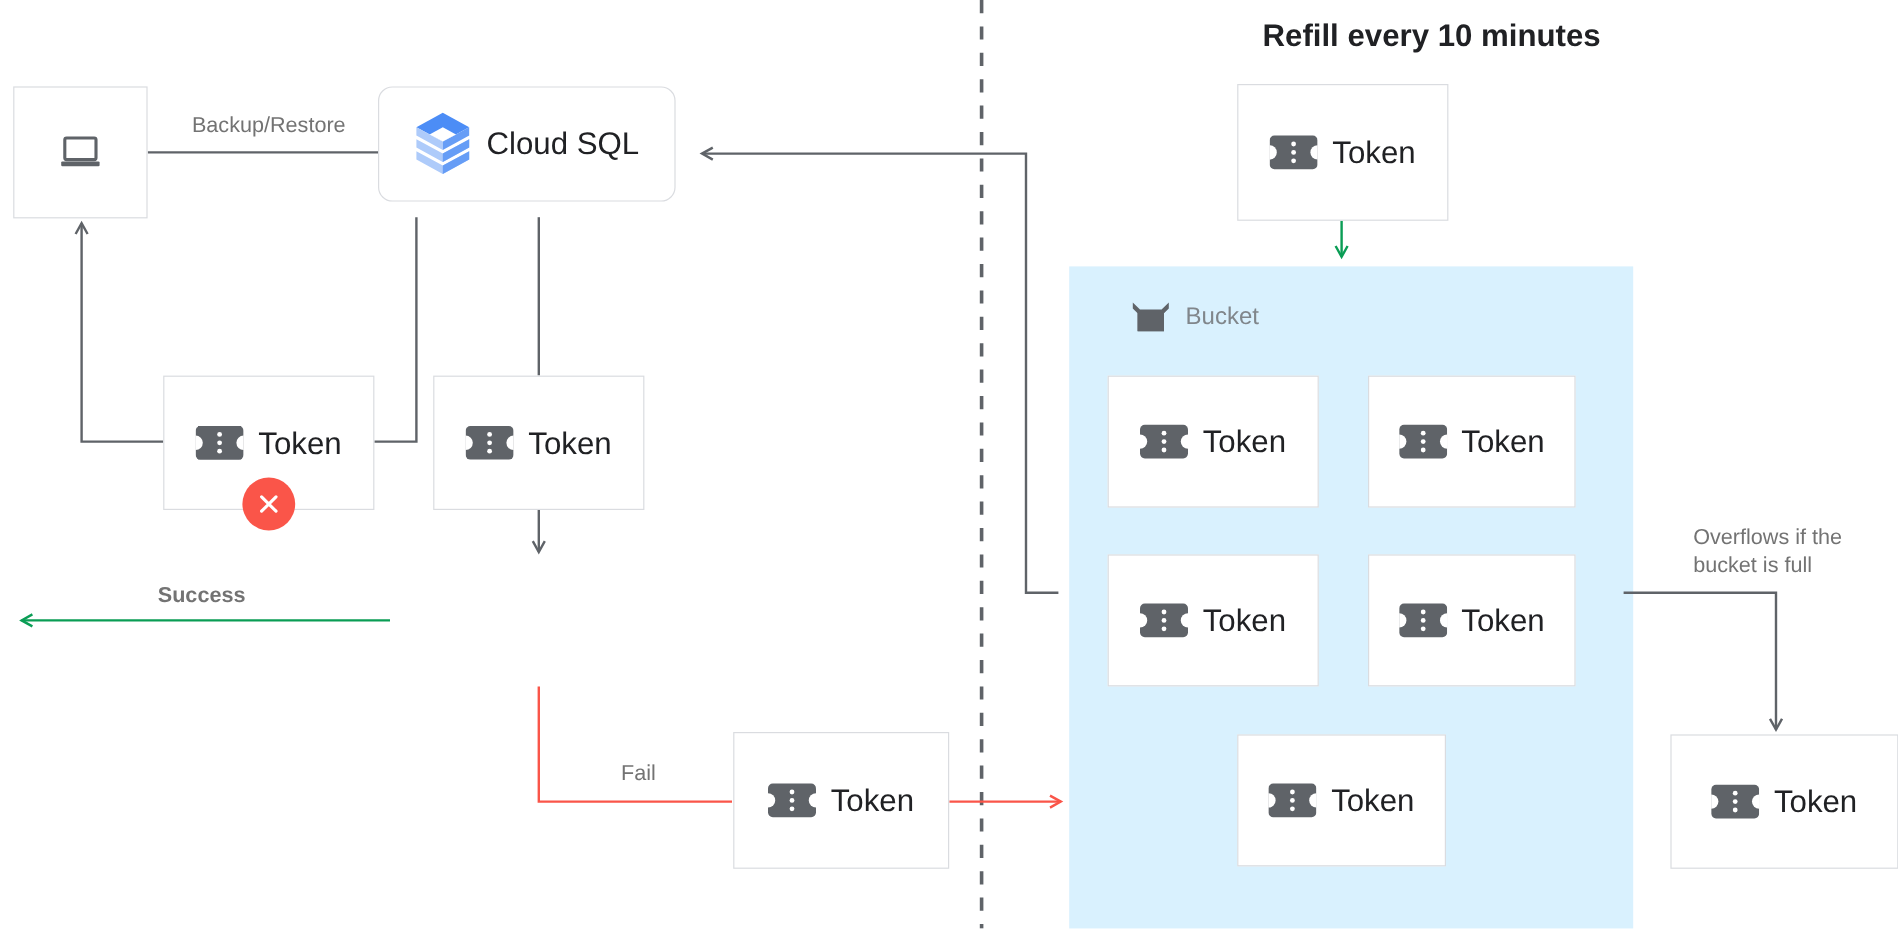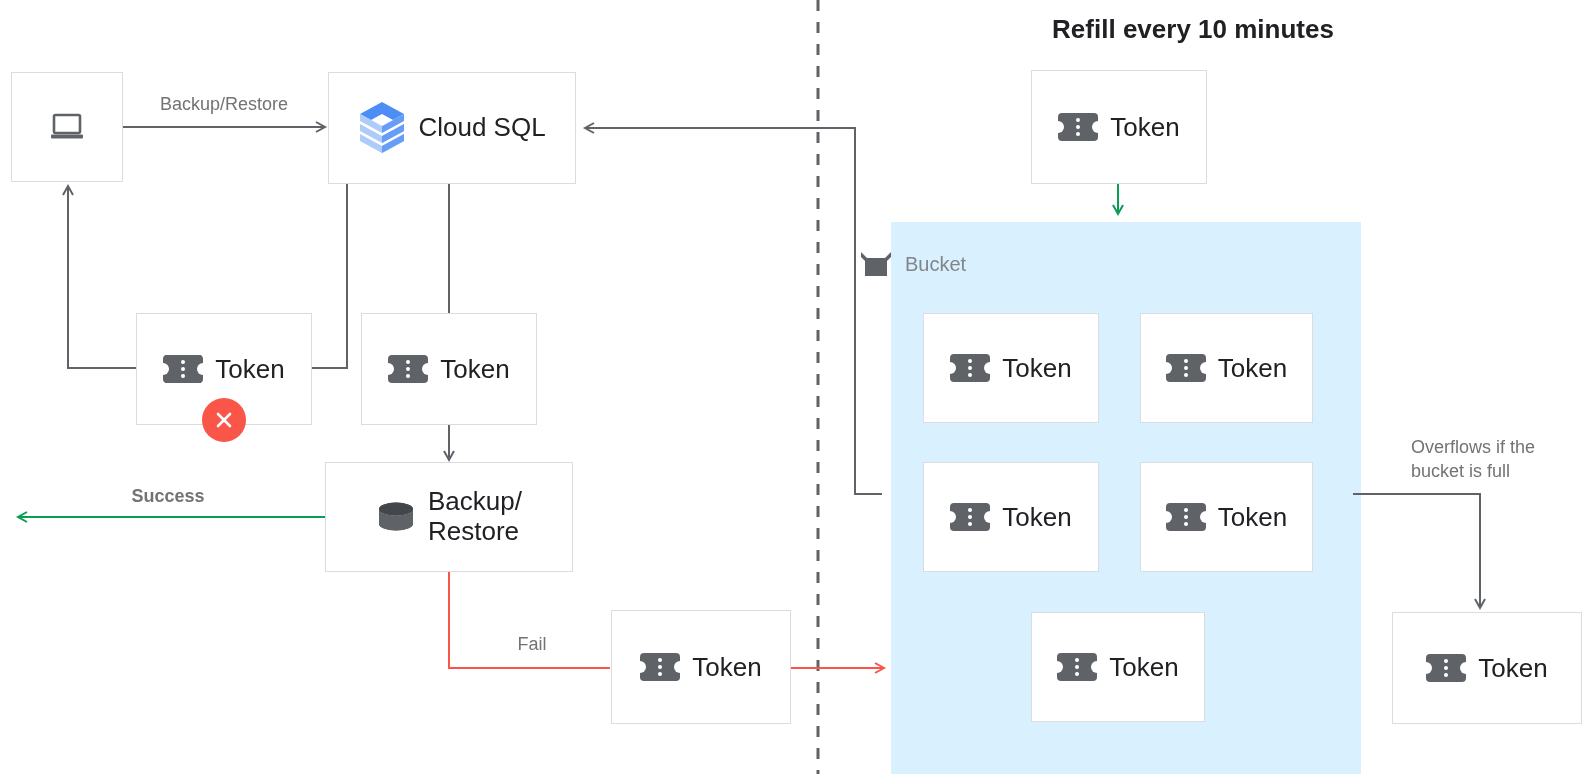--- a/index.html
+++ b/index.html
@@ -143,21 +143,21 @@
 
   <div class="node" style="left:11px; top:72px; width:112px; height:110px;">
     <span class="icon">
       <svg width="34" height="28" viewBox="0 0 34 28">
         <rect x="4" y="2" width="26" height="18" rx="1.5" fill="none" stroke="#5f6368" stroke-width="2.6"></rect>
         <rect x="1" y="21.5" width="32" height="4" rx="1" fill="#5f6368"></rect>
       </svg>
     </span>
   </div>
 
-  <div class="node" style="left:328px; top:72px; width:248px; height:112px;">
+  <div class="node" style="left:315px; top:72px; width:248px; height:96px;border-radius:12px;">
     <div class="node-inner">
       <span class="icon">
         <svg width="48" height="56" viewBox="0 0 48 56">
           <polygon points="24,2 46,14 24,26 2,14" fill="#4c8df6"></polygon>
           <polygon points="24,26 2,14 2,21 24,33" fill="#aecbfa"></polygon>
           <polygon points="24,26 46,14 46,21 24,33" fill="#669df6"></polygon>
           <polygon points="24,20 40,13.5 46,17 24,29 2,17 8,13.5" fill="#ffffff" opacity="0"></polygon>
           <polygon points="24,14 35,20 24,26 13,20" fill="#ffffff"></polygon>
           <polygon points="2,24 24,36 46,24 46,31 24,43 2,31" fill="#aecbfa"></polygon>
           <polygon points="24,36 46,24 46,31 24,43" fill="#669df6"></polygon>
@@ -203,34 +203,20 @@
           <circle cx="40" cy="16" r="6" fill="#ffffff"></circle>
           <circle cx="20" cy="9" r="2" fill="#ffffff"></circle>
           <circle cx="20" cy="16" r="2" fill="#ffffff"></circle>
           <circle cx="20" cy="23" r="2" fill="#ffffff"></circle>
         </svg>
       </span>
       <span class="token-label">Token</span>
     </div>
   </div>
 
-  <div class="node" style="left:325px; top:462px; width:248px; height:110px;">
-    <div class="node-inner">
-      <span class="icon">
-        <svg width="40" height="34" viewBox="0 0 40 34">
-          <ellipse cx="20" cy="9" rx="17" ry="6.5" fill="#494c50"></ellipse>
-          <path d="M3 9 V24 a17 6.5 0 0 0 34 0 V9 a17 6.5 0 0 1 -34 0 z" fill="#5f6368"></path>
-          <ellipse cx="20" cy="9" rx="17" ry="6.5" fill="#43464a"></ellipse>
-          <path d="M3 10 V24 a17 6.5 0 0 0 34 0 V10 a17 6.5 0 0 1 -34 0 z" fill="#5f6368"></path>
-        </svg>
-      </span>
-      <span class="node-label">Backup/
-Restore</span>
-    </div>
-  </div>
 
   <div class="node" style="left:611px; top:610px; width:180px; height:114px;">
     <div class="node-inner">
       <span class="icon">
         <svg width="40" height="32" viewBox="0 0 40 32">
           <rect x="0" y="2" width="40" height="28" rx="4" fill="#5f6368"></rect>
           <circle cx="0" cy="16" r="6" fill="#ffffff"></circle>
           <circle cx="40" cy="16" r="6" fill="#ffffff"></circle>
           <circle cx="20" cy="9" r="2" fill="#ffffff"></circle>
           <circle cx="20" cy="16" r="2" fill="#ffffff"></circle>
@@ -250,21 +236,21 @@
           <circle cx="40" cy="16" r="6" fill="#ffffff"></circle>
           <circle cx="20" cy="9" r="2" fill="#ffffff"></circle>
           <circle cx="20" cy="16" r="2" fill="#ffffff"></circle>
           <circle cx="20" cy="23" r="2" fill="#ffffff"></circle>
         </svg>
       </span>
       <span class="token-label">Token</span>
     </div>
   </div>
 
-  <div class="bucket-tag" style="left:859px; top:249px;gap:12px;">
+  <div class="bucket-tag" style="left:942px; top:249px;gap:12px;">
     <span class="icon">
       <svg width="34" height="30" viewBox="0 0 34 30">
         <path d="M2 3 L8 9 L26 9 L32 3 L32 8 L28 12 L28 27 L6 27 L6 12 L2 8 Z" fill="#5f6368"></path>
         <rect x="6" y="11" width="22" height="16" fill="#5f6368"></rect>
       </svg>
     </span>
     <span class="bucket-tag-label">Bucket</span>
   </div>
 
   <div class="node" style="left:923px; top:313px; width:176px; height:110px;">

